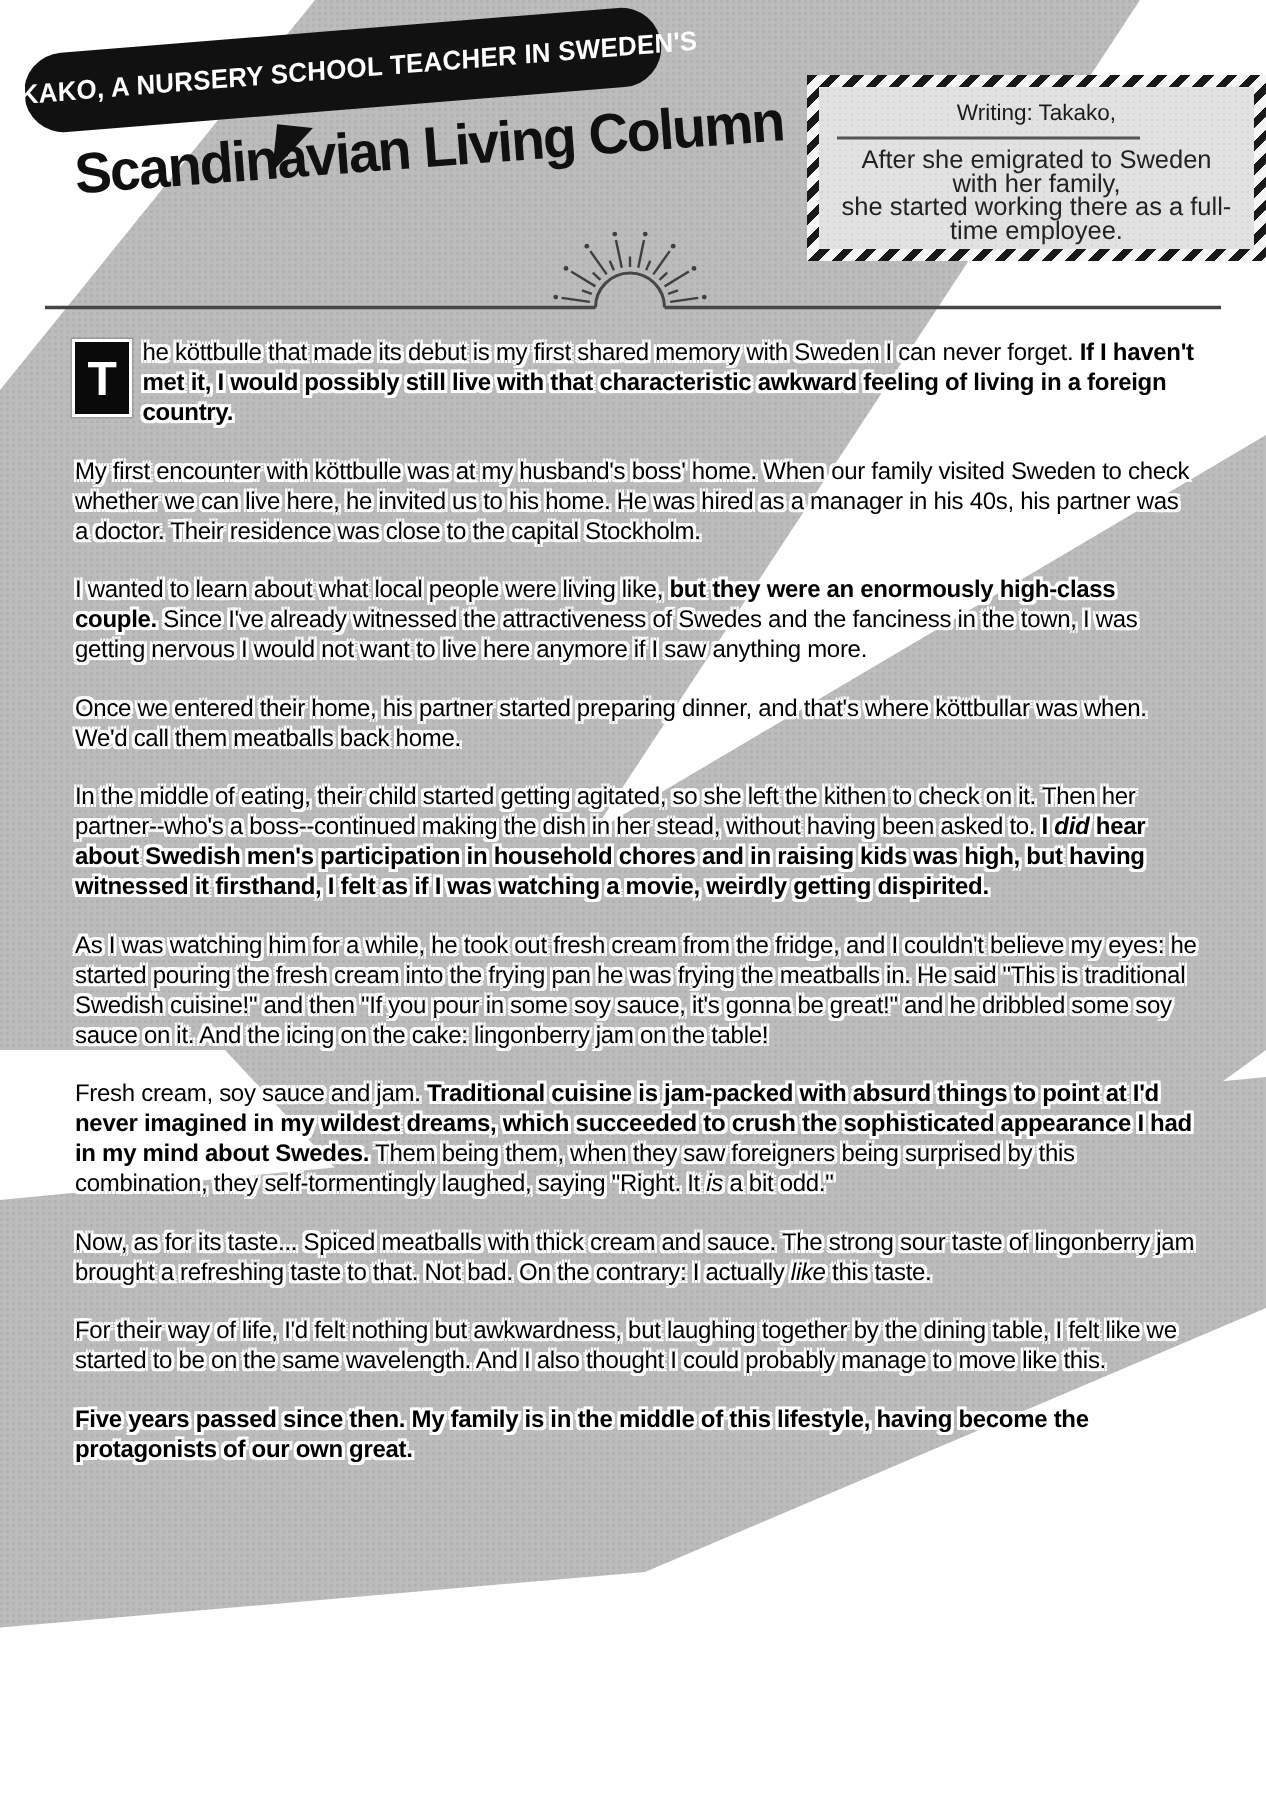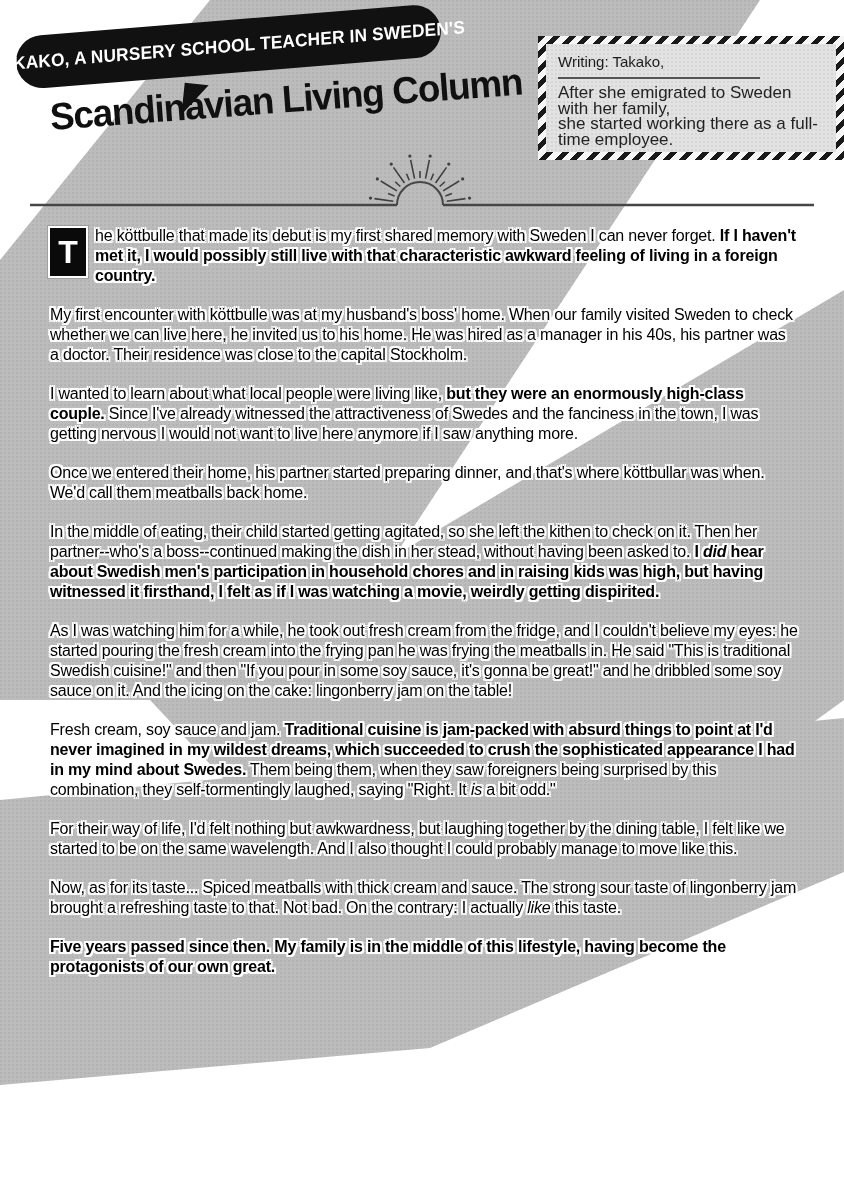--- a/index.html
+++ b/index.html
@@ -14,22 +14,22 @@
   .banner span{color:#fff;font-weight:bold;font-size:18px;letter-spacing:.2px;
                white-space:nowrap;transform:scaleX(.96) skewX(-3deg);}
   .tail{position:absolute;left:183px;top:84px;width:0;height:0;
         border-top:32px solid #111;border-right:24px solid transparent;
         transform:rotate(6deg);}
   
   .title{position:absolute;left:50px;top:96px;font-size:38px;font-weight:bold;color:#101010;
          letter-spacing:-1.2px;white-space:nowrap;transform:rotate(-4.3deg) scaleX(.97);
          transform-origin:left center;}
   
-  .infobox{position:absolute;left:538px;top:36px;width:306px;height:124px;
-           background:repeating-linear-gradient(135deg,#191919 0 5px,#f6f6f6 5px 11px);}
+  .infobox{position:absolute;left:538px;top:50px;width:306px;height:124px;
+           background:repeating-linear-gradient(135deg,#191919 0 5px,#f6f6f6 5px 11px);text-align:center;}
   .infobox-inner{position:absolute;left:8px;top:8px;right:8px;bottom:8px;background:#e2e2e2;
            background-image:radial-gradient(#d6d6d6 1px,transparent 1px);background-size:4px 4px;
            padding:9px 12px;box-sizing:border-box;color:#1b1b1b;}
   .infobox-inner .credit{font-size:15px;line-height:18px;}
   .infobox-inner hr{border:none;border-top:2px solid #555;width:76%;margin:6px 0 6px 0;}
   .infobox-inner .note{font-size:17px;line-height:15.5px;color:#222;}
   
   .divider{position:absolute;left:28px;top:148px;width:788px;height:72px;}
   
   .article{position:absolute;left:50px;top:226px;width:748px;color:#000;
@@ -113,18 +113,18 @@
   </svg>
 
   <div class="article">
       <p><span class="dropcap">T</span><span>he köttbulle that made its debut is my first shared memory with Sweden I can never forget. </span><span class="b">If I haven't met it, I would possibly still live with that characteristic awkward feeling of living in a foreign country.</span></p>
       <p><span>My first encounter with köttbulle was at my husband's boss' home. When our family visited Sweden to check whether we can live here, he invited us to his home. He was hired as a manager in his 40s, his partner was a doctor. Their residence was close to the capital Stockholm.</span></p>
       <p><span>I wanted to learn about what local people were living like, </span><span class="b">but they were an enormously high-class couple.</span><span> Since I've already witnessed the attractiveness of Swedes and the fanciness in the town, I was getting nervous I would not want to live here anymore if I saw anything more.</span></p>
       <p><span>Once we entered their home, his partner started preparing dinner, and that's where köttbullar was when. We'd call them meatballs back home.</span></p>
       <p><span>In the middle of eating, their child started getting agitated, so she left the kithen to check on it. Then her partner--who's a boss--continued making the dish in her stead, without having been asked to. </span><span class="b">I </span><span class="b i">did</span><span class="b"> hear about Swedish men's participation in household chores and in raising kids was high, but having witnessed it firsthand, I felt as if I was watching a movie, weirdly getting dispirited.</span></p>
       <p><span>As I was watching him for a while, he took out fresh cream from the fridge, and I couldn't believe my eyes: he started pouring the fresh cream into the frying pan he was frying the meatballs in. He said "This is traditional Swedish cuisine!" and then "If you pour in some soy sauce, it's gonna be great!" and he dribbled some soy sauce on it. And the icing on the cake: lingonberry jam on the table!</span></p>
       <p><span>Fresh cream, soy sauce and jam. </span><span class="b">Traditional cuisine is jam-packed with absurd things to point at I'd never imagined in my wildest dreams, which succeeded to crush the sophisticated appearance I had in my mind about Swedes.</span><span> Them being them, when they saw foreigners being surprised by this combination, they self-tormentingly laughed, saying "Right. It </span><span class="i">is</span><span> a bit odd."</span></p>
+      <p><span>Now, as for its taste... Spiced meatballs with thick cream and sauce. The strong sour taste of lingonberry jam brought a refreshing taste to that. Not bad. On the contrary: I actually </span><span class="i">like</span><span> this taste.</span></p>
       <p><span>For their way of life, I'd felt nothing but awkwardness, but laughing together by the dining table, I felt like we started to be on the same wavelength. And I also thought I could probably manage to move like this.</span></p>
-      <p><span>Now, as for its taste... Spiced meatballs with thick cream and sauce. The strong sour taste of lingonberry jam brought a refreshing taste to that. Not bad. On the contrary: I actually </span><span class="i">like</span><span> this taste.</span></p>
       <p><span class="b">Five years passed since then. My family is in the middle of this lifestyle, having become the protagonists of our own great.</span></p>
     </div>
 
 </div>
 
 </body></html>

